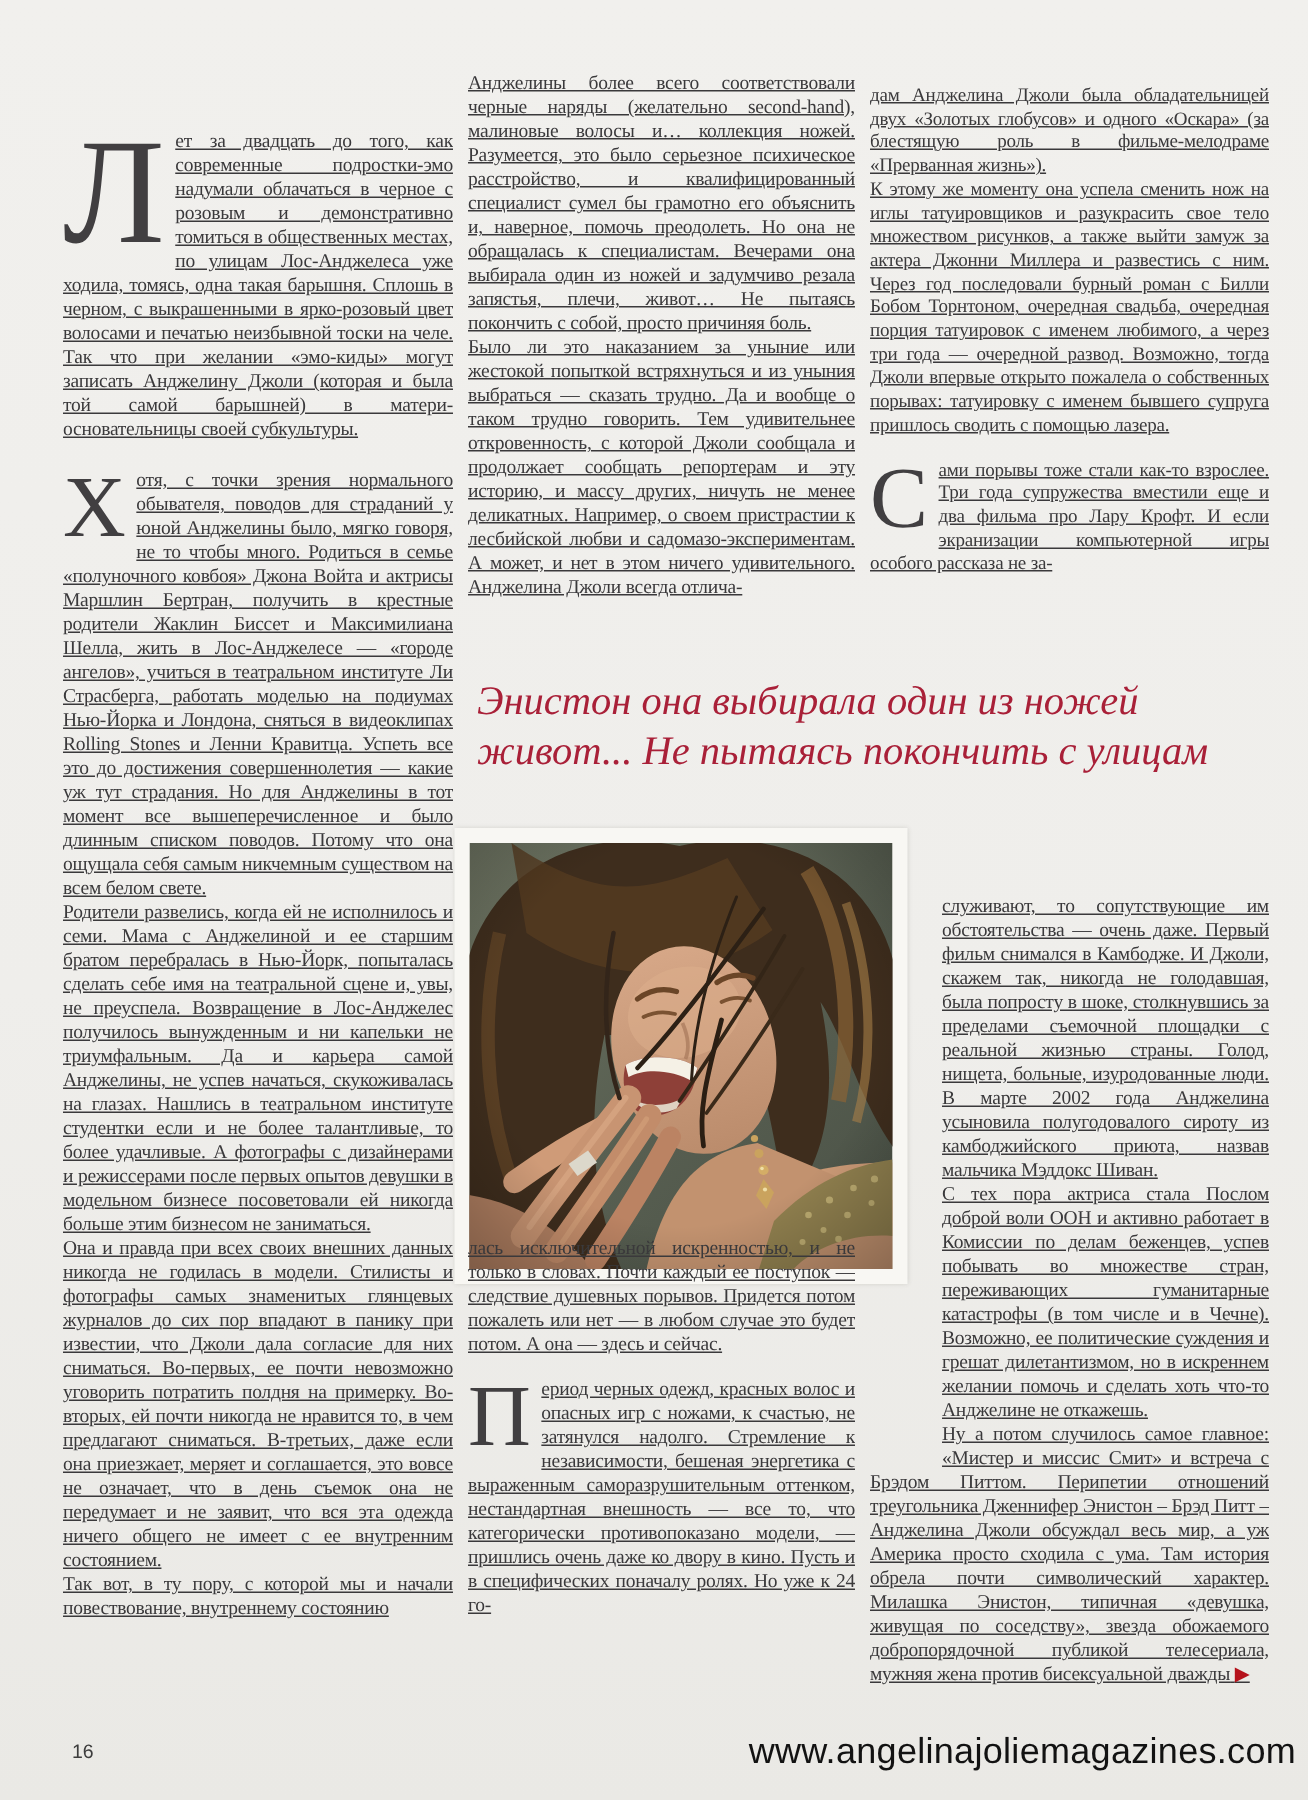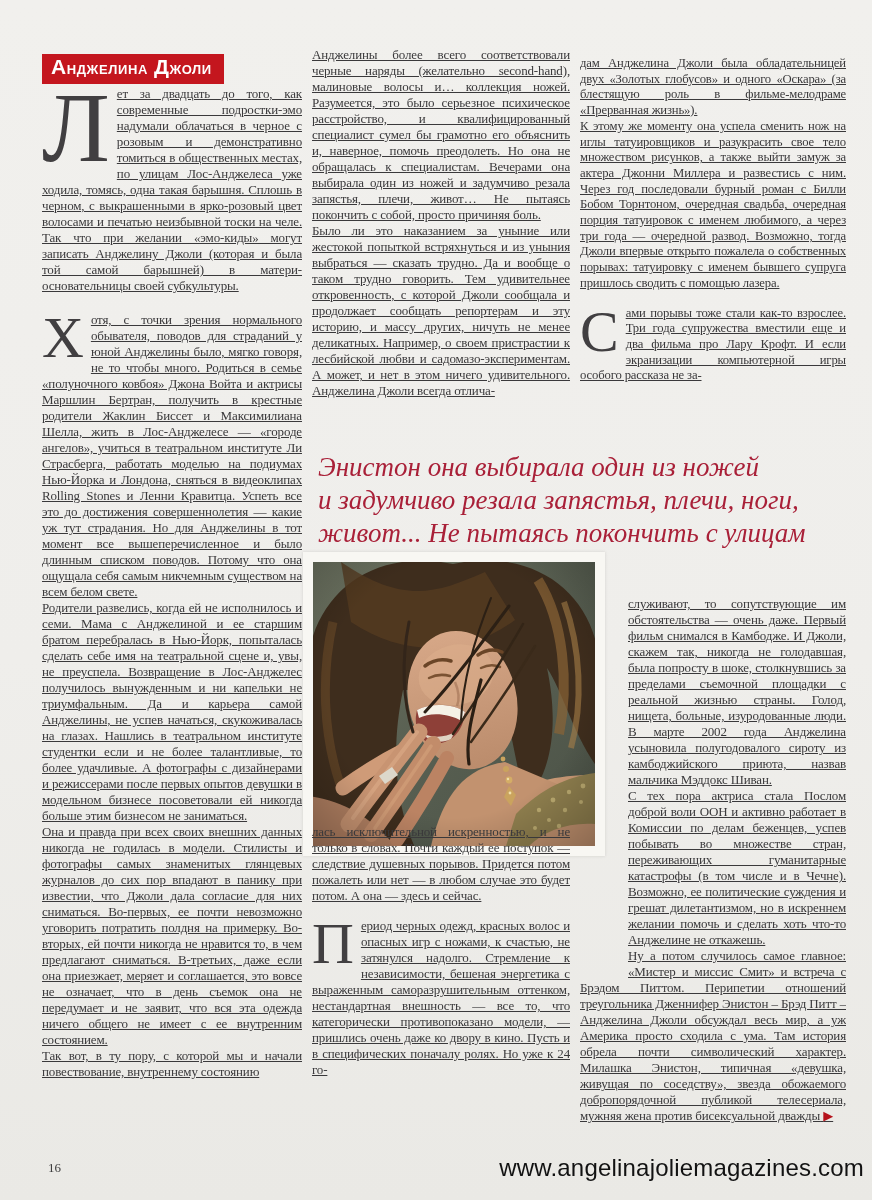--- a/index.html
+++ b/index.html
@@ -53,41 +53,38 @@
   
   .photo-frame {
     position:absolute; left:303px; top:552px; width:302px; height:304px;
     background:#f8f7f3; padding:10px;
     box-shadow:0 0 3px rgba(60,55,45,.15);
   }
   .photo-frame svg { display:block; width:282px; height:284px; }
   
   .page-number {
     position:absolute; left:48px; top:1160px;
-    font-family:Liberation Serif, serif; font-size:13px; color:#3d3d3d;
+    font-family:Liberation Sans, sans-serif; font-size:13px; color:#3d3d3d;
   }
   .website {
     position:absolute; right:8px; top:1154px;
     font-family:"Liberation Sans", sans-serif; font-size:24px; color:#121212;
     letter-spacing:.2px;
     text-align:right;
   }
   .arrow {
     color:#b5121b; font-family:"DejaVu Sans", sans-serif;
     font-size:13px; letter-spacing:0;
   }
 </style>
 </head>
 <body>
 
 <div class="page">
 
-  <div class="banner" style="background:#c4161e;">
-    <span class="word">Анджелина</span><span class="word">Джоли</span>
-  </div>
 
   <div class="col col1">
     <p><span class="dropcap dc-xl">Л</span><span>ет за двадцать до того, как современные подростки-эмо надумали облачаться в черное с розовым и демонстративно томиться в общественных местах, по улицам Лос-Анджелеса уже ходила, томясь, одна такая барышня. Сплошь в черном, с выкрашенными в ярко-розовый цвет волосами и печатью неизбывной тоски на челе. Так что при желании «эмо-киды» могут записать Анджелину Джоли (которая и была той самой барышней) в матери-основательницы своей субкультуры.</span></p>
     <p class="pd"><span class="dropcap dc-md">Х</span><span>отя, с точки зрения нормального обывателя, поводов для страданий у юной Анджелины было, мягко говоря, не то чтобы много. Родиться в семье «полуночного ковбоя» Джона Войта и актрисы Маршлин Бертран, получить в крестные родители Жаклин Биссет и Максимилиана Шелла, жить в Лос-Анджелесе — «городе ангелов», учиться в театральном институте Ли Страсберга, работать моделью на подиумах Нью-Йорка и Лондона, сняться в видеоклипах Rolling Stones и Ленни Кравитца. Успеть все это до достижения совершеннолетия — какие уж тут страдания. Но для Анджелины в тот момент все вышеперечисленное и было длинным списком поводов. Потому что она ощущала себя самым никчемным существом на всем белом свете.</span></p>
     <p>Родители развелись, когда ей не исполнилось и семи. Мама с Анджелиной и ее старшим братом перебралась в Нью-Йорк, попыталась сделать себе имя на театральной сцене и, увы, не преуспела. Возвращение в Лос-Анджелес получилось вынужденным и ни капельки не триумфальным. Да и карьера самой Анджелины, не успев начаться, скукоживалась на глазах. Нашлись в театральном институте студентки если и не более талантливые, то более удачливые. А фотографы с дизайнерами и режиссерами после первых опытов девушки в модельном бизнесе посоветовали ей никогда больше этим бизнесом не заниматься.</p>
     <p>Она и правда при всех своих внешних данных никогда не годилась в модели. Стилисты и фотографы самых знаменитых глянцевых журналов до сих пор впадают в панику при известии, что Джоли дала согласие для них сниматься. Во-первых, ее почти невозможно уговорить потратить полдня на примерку. Во-вторых, ей почти никогда не нравится то, в чем предлагают сниматься. В-третьих, даже если она приезжает, меряет и соглашается, это вовсе не означает, что в день съемок она не передумает и не заявит, что вся эта одежда ничего общего не имеет с ее внутренним состоянием.</p>
     <p>Так вот, в ту пору, с которой мы и начали повествование, внутреннему состоянию</p>
   </div>
 
   <div class="col col2top">
@@ -96,21 +93,20 @@
   </div>
 
   <div class="col col3top">
     <p>дам Анджелина Джоли была обладательницей двух «Золотых глобусов» и одного «Оскара» (за блестящую роль в фильме-мелодраме «Прерванная жизнь»).</p>
     <p>К этому же моменту она успела сменить нож на иглы татуировщиков и разукрасить свое тело множеством рисунков, а также выйти замуж за актера Джонни Миллера и развестись с ним. Через год последовали бурный роман с Билли Бобом Торнтоном, очередная свадьба, очередная порция татуировок с именем любимого, а через три года — очередной развод. Возможно, тогда Джоли впервые открыто пожалела о собственных порывах: татуировку с именем бывшего супруга пришлось сводить с помощью лазера.</p>
     <p class="pd-sm"><span class="dropcap dc-md">С</span><span>ами порывы тоже стали как-то взрослее. Три года супружества вместили еще и два фильма про Лару Крофт. И если экранизации компьютерной игры особого рассказа не за-</span></p>
   </div>
 
   <div class="pullquote">
     <div>Энистон она выбирала один из ножей</div>
-    <div>и задумчиво резала запястья, плечи, ноги,</div>
     <div>живот... Не пытаясь покончить с улицам</div>
   </div>
 
   <div class="photo-frame">
     <svg viewBox="0 0 282 284" xmlns="http://www.w3.org/2000/svg">
       <defs>
         <linearGradient id="bg" x1="0" y1="0" x2="1" y2="1">
           <stop offset="0" stop-color="#6e7462"></stop>
           <stop offset=".5" stop-color="#596052"></stop>
           <stop offset="1" stop-color="#4a5146"></stop>

